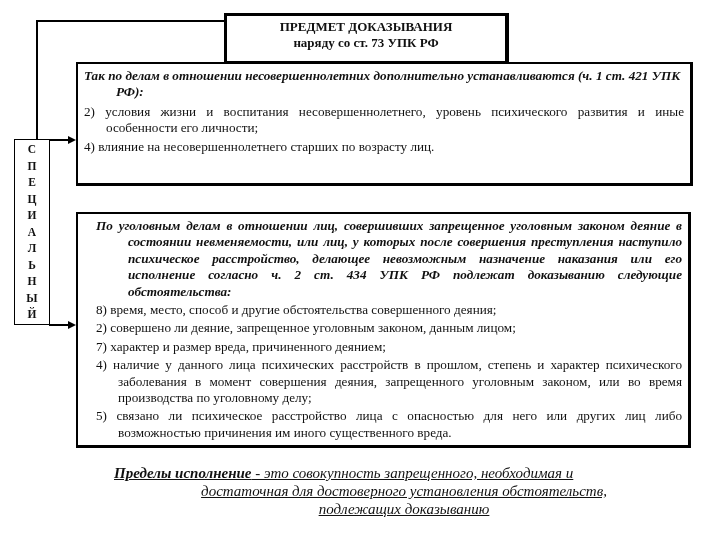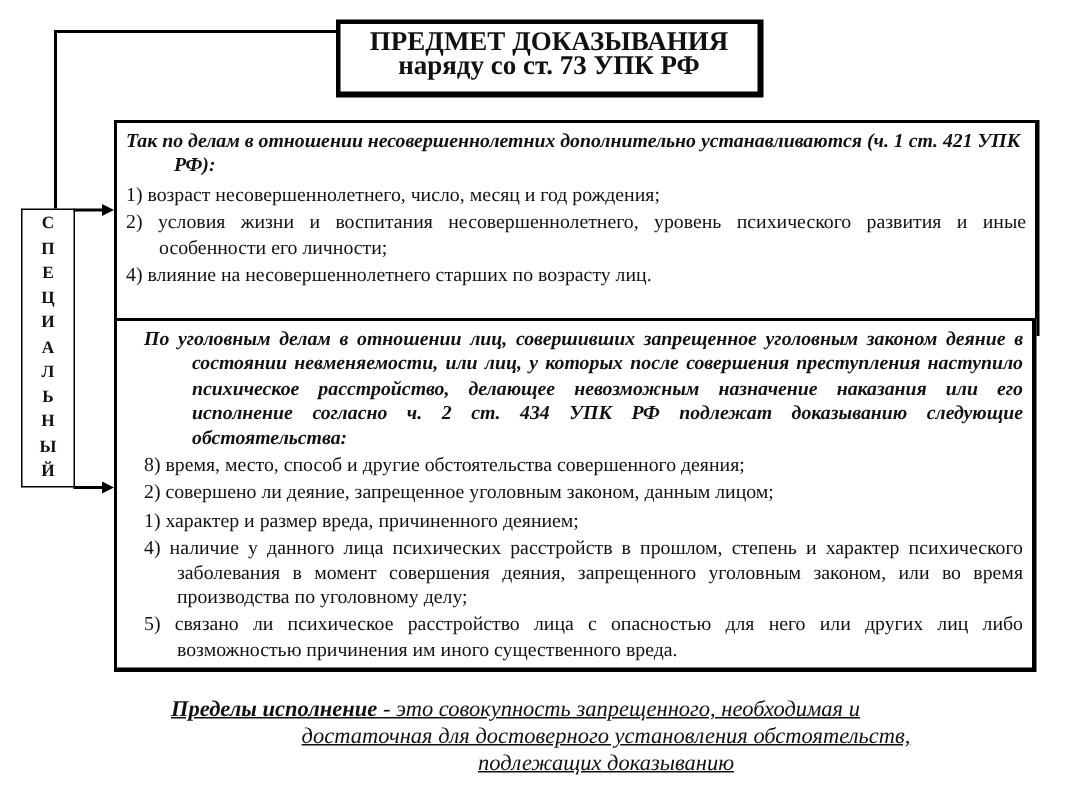--- a/index.html
+++ b/index.html
@@ -7,21 +7,21 @@
     width: 720px; height: 540px; background: #ffffff;
     position: relative; overflow: hidden;
     font-family: "Liberation Serif", "DejaVu Serif", serif;
     color: #111;
   }
   .abs { position: absolute; }
   .title-box {
     left: 224px; top: 13px; width: 278px; height: 42px;
     border: 3px solid #000; border-right-width: 4px; border-bottom-width: 4px;
     background: #fff; text-align: center;
-    font-weight: bold; font-size: 18px; line-height: 16px;
+    font-weight: bold; font-size: 13px; line-height: 16px;
     padding-top: 3px; box-sizing: content-box;
   }
   .title-box div { white-space: nowrap; }
   .line { background: #000; }
   .vbox {
     left: 14px; top: 139px; width: 36px; height: 186px;
     border: 1px solid #000; background: #fff;
     display: flex; flex-direction: column; align-items: center;
     padding-top: 1px; box-sizing: border-box;
   }
@@ -32,21 +32,21 @@
   .arrow-head {
     width: 0; height: 0;
     border-top: 4px solid transparent; border-bottom: 4px solid transparent;
     border-left: 8px solid #000;
   }
   .box {
     border: 2px solid #000; border-right-width: 3px; border-bottom-width: 3px;
     background: #fff; box-sizing: border-box;
     font-size: 13.2px; line-height: 16.4px;
   }
-  .box1 { left: 76px; top: 80px; width: 617px; height: 144px; padding: 4px 6px 0 6px; }
+  .box1 { left: 76px; top: 62px; width: 617px; height: 124px; padding: 4px 6px 0 6px; }
   .box2 { left: 76px; top: 212px; width: 615px; height: 236px; padding: 4px 6px 0 18px; }
   .lead {
     font-style: italic; font-weight: bold;
     text-indent: -32px; padding-left: 32px; margin-bottom: 3px;
   }
   .box1 .lead { text-indent: -32px; padding-left: 32px; margin-bottom: 3px; }
   .box2 .lead { text-align: justify; text-align-last: left; margin-bottom: 2px; }
   .item {
     padding-left: 22px; text-indent: -22px; margin-bottom: 2px;
     text-align: justify;
@@ -86,30 +86,29 @@
 </div>
 
 <div class="abs arrow-shaft" style="left:49px; top:139px; width:20px;"></div>
 <div class="abs arrow-head" style="left:68px; top:136px;"></div>
 
 <div class="abs arrow-shaft" style="left:49px; top:324px; width:20px;"></div>
 <div class="abs arrow-head" style="left:68px; top:321px;"></div>
 
 <div class="abs box box1">
   <div class="lead">Так по делам в отношении несовершеннолетних дополнительно устанавливаются (ч. 1 ст. 421 УПК РФ):</div>
-  <div class="item">1) возраст несовершеннолетнего, число, месяц и год рождения;</div>
   <div class="item">2) условия жизни и воспитания несовершеннолетнего, уровень психического развития и иные особенности его личности;</div>
   <div class="item">4) влияние на несовершеннолетнего старших по возрасту лиц.</div>
 </div>
 
 <div class="abs box box2">
   <div class="lead">По уголовным делам в отношении лиц, совершивших запрещенное уголовным законом деяние в состоянии невменяемости, или лиц, у которых после совершения преступления наступило психическое расстройство, делающее невозможным назначение наказания или его исполнение согласно ч. 2 ст. 434 УПК РФ подлежат доказыванию следующие обстоятельства:</div>
   <div class="item">8) время, место, способ и другие обстоятельства совершенного деяния;</div>
   <div class="item">2) совершено ли деяние, запрещенное уголовным законом, данным лицом;</div>
-  <div class="item">1) характер и размер вреда, причиненного деянием;</div>
+  <div class="item">7) характер и размер вреда, причиненного деянием;</div>
   <div class="item">4) наличие у данного лица психических расстройств в прошлом, степень и характер психического заболевания в момент совершения деяния, запрещенного уголовным законом, или во время производства по уголовному делу;</div>
   <div class="item">5) связано ли психическое расстройство лица с опасностью для него или других лиц либо возможностью причинения им иного существенного вреда.</div>
 </div>
 
 <div class="abs footer">
   <div class="l1"><span class="term">Пределы исполнение</span><span> - это совокупность запрещенного, необходимая и</span></div>
   <div class="l2">достаточная для достоверного установления обстоятельств,</div>
   <div class="l3">подлежащих доказыванию</div>
 </div>
 

